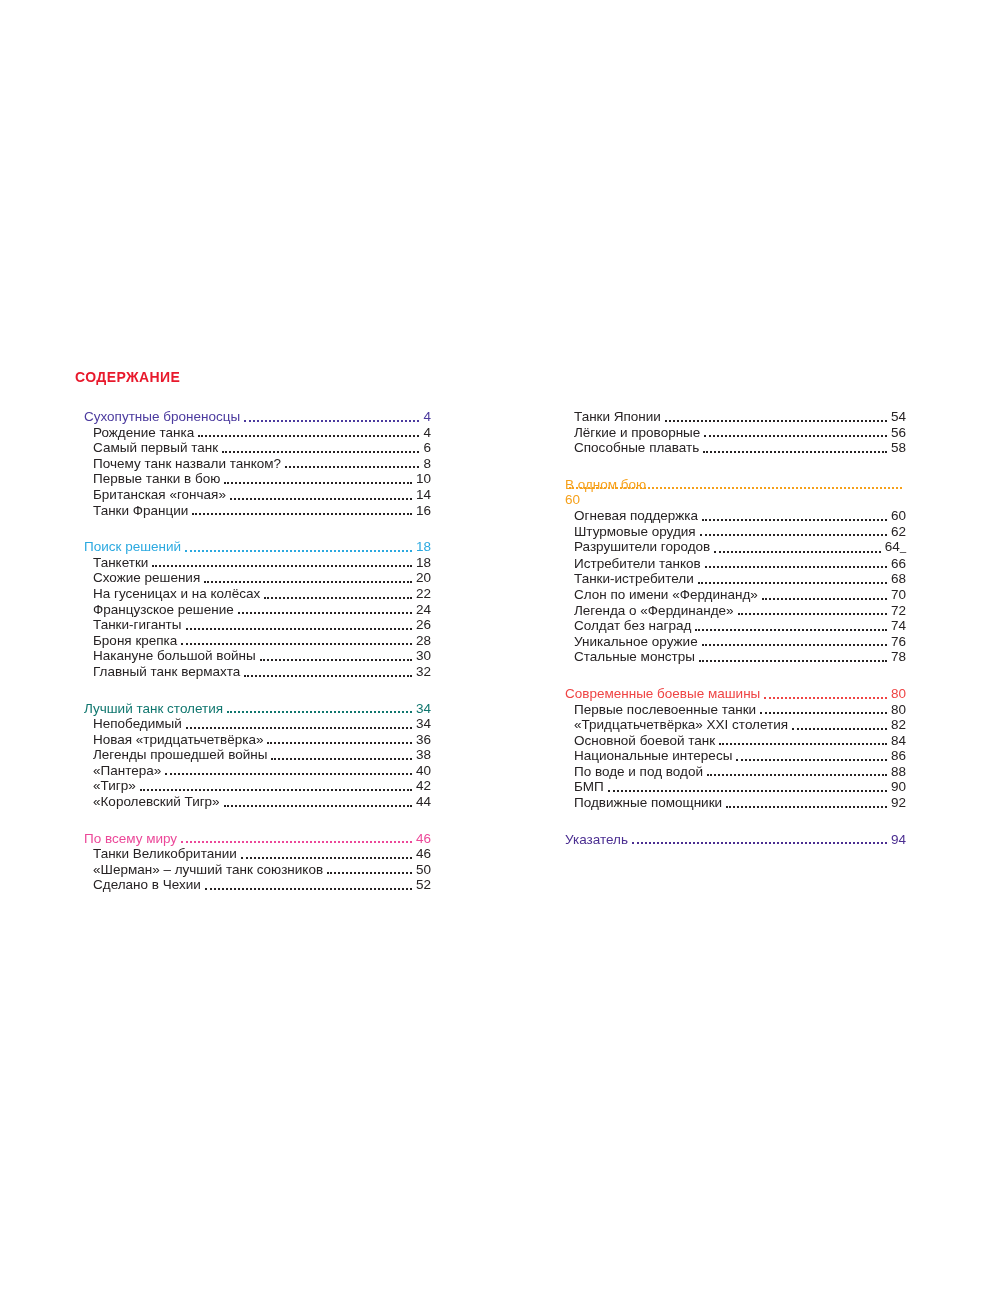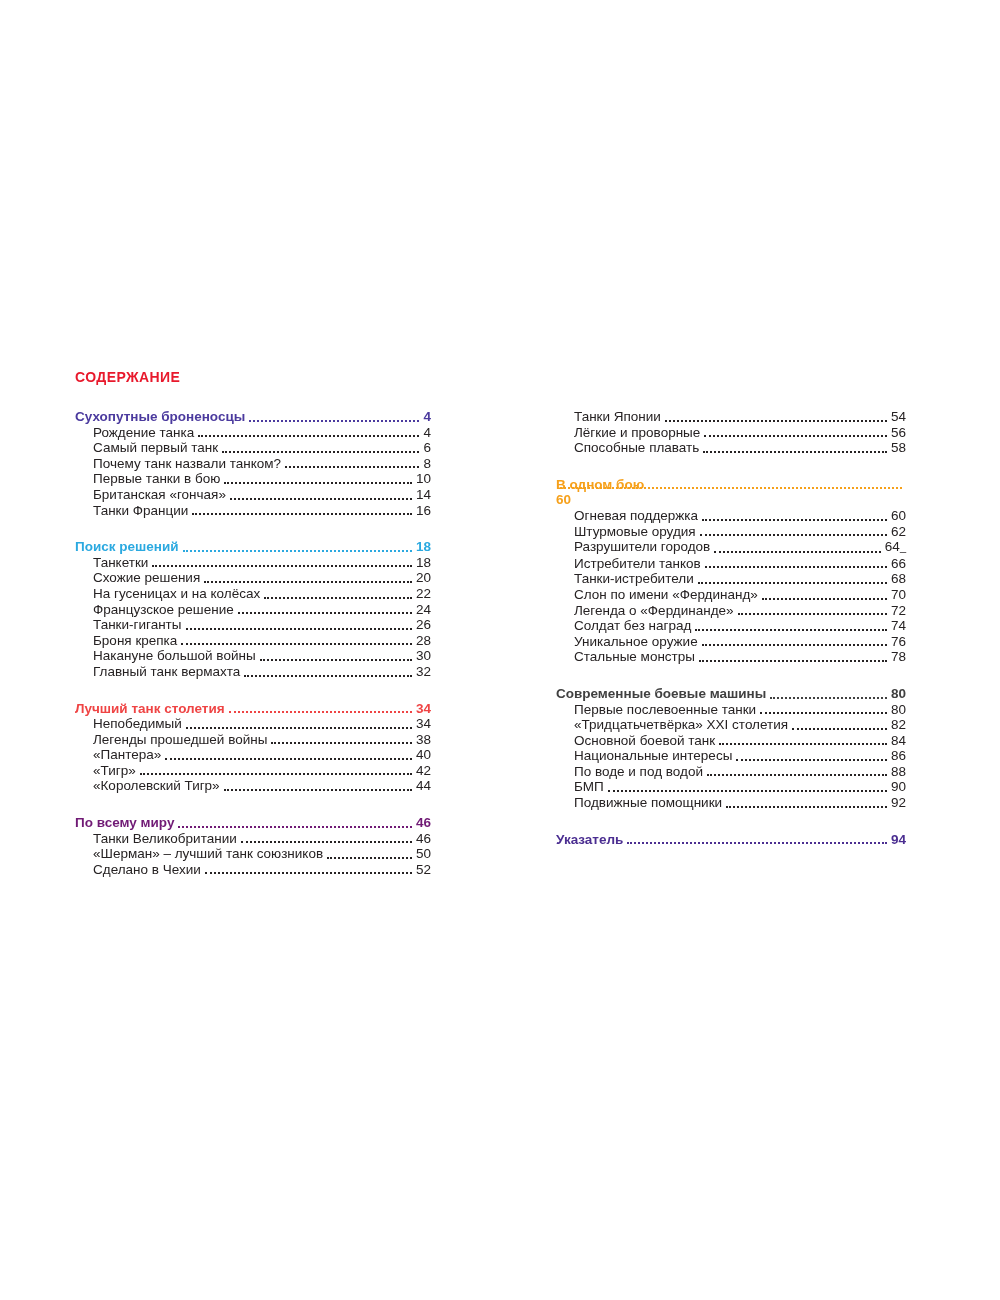--- a/index.html
+++ b/index.html
@@ -27,21 +27,21 @@
   .col-left  { left: 75px;  width: 356px; }
   .col-right { left: 556px; width: 350px; }
   .block:not(:first-child) { margin-top: 21px; }
   .entry {
     display: flex;
     align-items: baseline;
     font-size: 13.5px;
     line-height: 15.6px;
     white-space: nowrap;
   }
-  .entry.header { font-weight: bold; }
+  .entry.header { font-weight: normal; margin-left: 9px; }
   .entry.item { padding-left: 18px; }
   .leader { flex: 1 1 auto; position: relative; align-self: stretch; min-width: 12px; }
   .leader::after {
     content: "";
     position: absolute;
     left: 4px; right: 4px; bottom: 3px;
     border-bottom: 2px dotted currentColor;
   }
   .entry.header .leader::after { border-bottom-width: 2.5px; bottom: 3px; }
   .pg { white-space: nowrap; }
@@ -131,31 +131,36 @@
           <span class="leader"></span>
           <span class="pg">30</span>
         </div>
         <div class="entry item">
           <span class="lbl">Главный танк вермахта</span>
           <span class="leader"></span>
           <span class="pg">32</span>
         </div>
       </div>
       <div class="block">
-        <div class="entry header" style="color: #ef4444;">
+        <div class="entry header" style="color: #0f766e;">
           <span class="lbl">Лучший танк столетия</span>
           <span class="leader"></span>
           <span class="pg">34</span>
         </div>
         <div class="entry item">
           <span class="lbl">Непобедимый</span>
           <span class="leader"></span>
           <span class="pg">34</span>
         </div>
         <div class="entry item">
+          <span class="lbl">Новая «тридцатьчетвёрка»</span>
+          <span class="leader"></span>
+          <span class="pg">36</span>
+        </div>
+        <div class="entry item">
           <span class="lbl">Легенды прошедшей войны</span>
           <span class="leader"></span>
           <span class="pg">38</span>
         </div>
         <div class="entry item">
           <span class="lbl">«Пантера»</span>
           <span class="leader"></span>
           <span class="pg">40</span>
         </div>
         <div class="entry item">
@@ -163,21 +168,21 @@
           <span class="leader"></span>
           <span class="pg">42</span>
         </div>
         <div class="entry item">
           <span class="lbl">«Королевский Тигр»</span>
           <span class="leader"></span>
           <span class="pg">44</span>
         </div>
       </div>
       <div class="block">
-        <div class="entry header" style="color: #701a75;">
+        <div class="entry header" style="color: #ec4899;">
           <span class="lbl">По всему миру</span>
           <span class="leader"></span>
           <span class="pg">46</span>
         </div>
         <div class="entry item">
           <span class="lbl">Танки Великобритании</span>
           <span class="leader"></span>
           <span class="pg">46</span>
         </div>
         <div class="entry item">
@@ -262,21 +267,21 @@
           <span class="leader"></span>
           <span class="pg">76</span>
         </div>
         <div class="entry item">
           <span class="lbl">Стальные монстры</span>
           <span class="leader"></span>
           <span class="pg">78</span>
         </div>
       </div>
       <div class="block">
-        <div class="entry header" style="color: #404040;">
+        <div class="entry header" style="color: #ef4444;">
           <span class="lbl">Современные боевые машины</span>
           <span class="leader"></span>
           <span class="pg">80</span>
         </div>
         <div class="entry item">
           <span class="lbl">Первые послевоенные танки</span>
           <span class="leader"></span>
           <span class="pg">80</span>
         </div>
         <div class="entry item">

